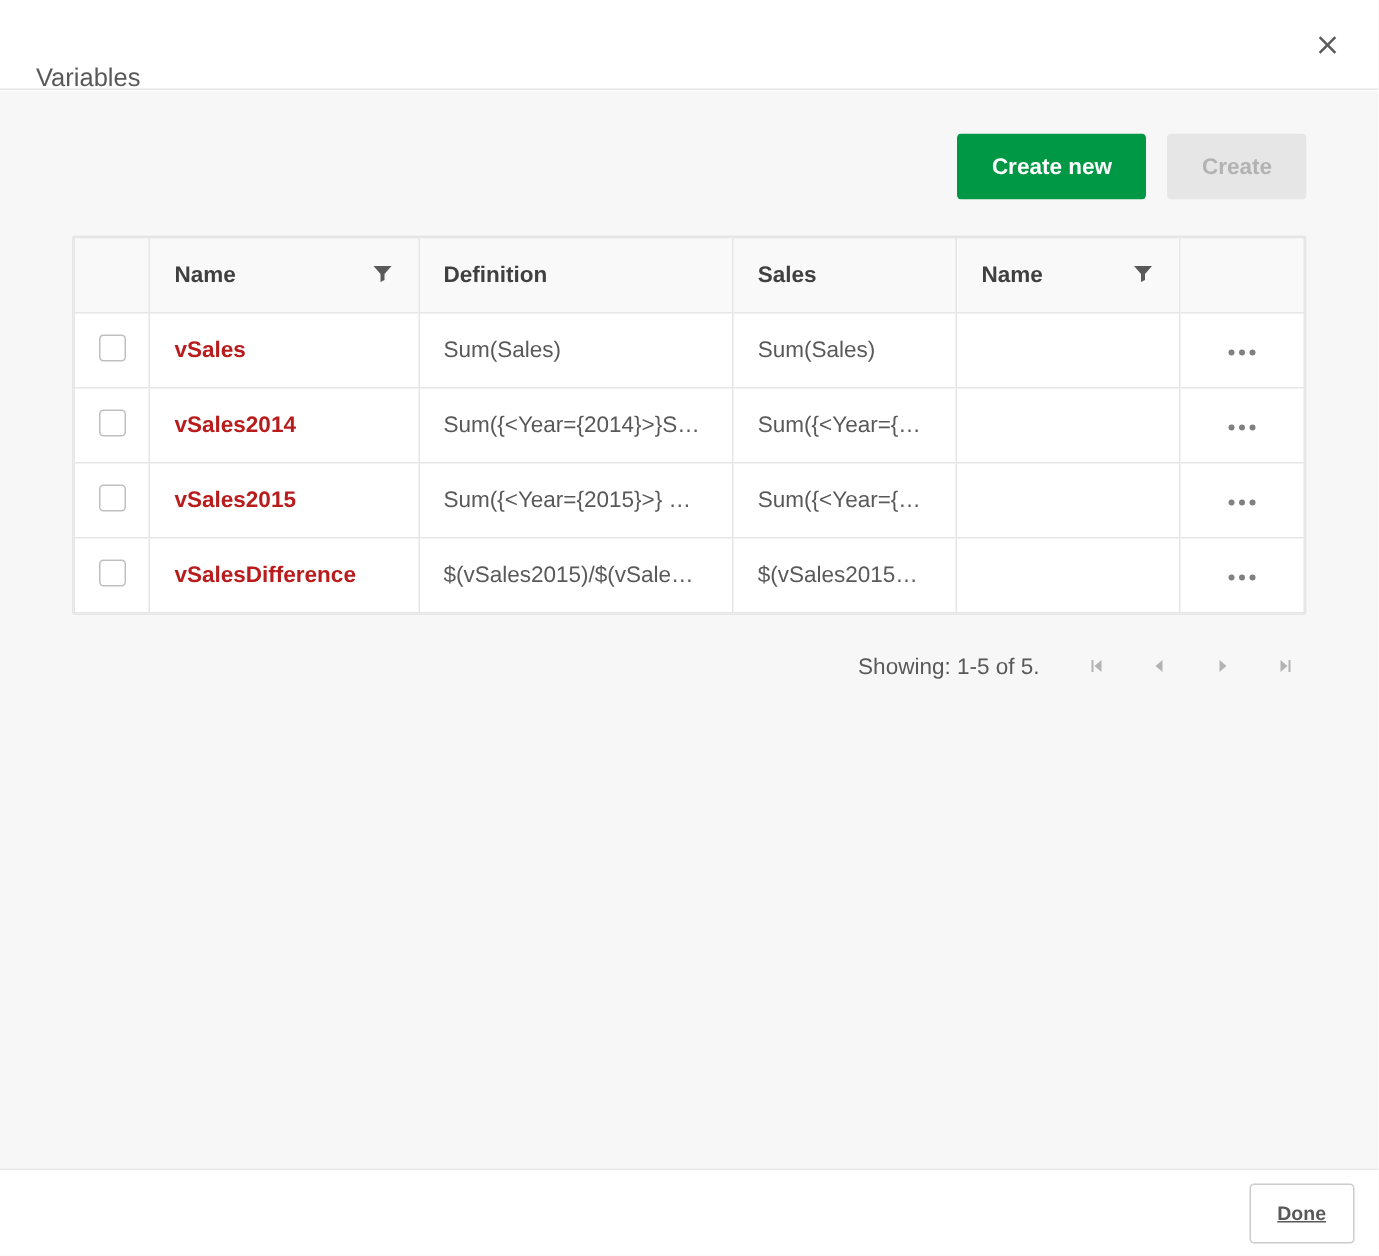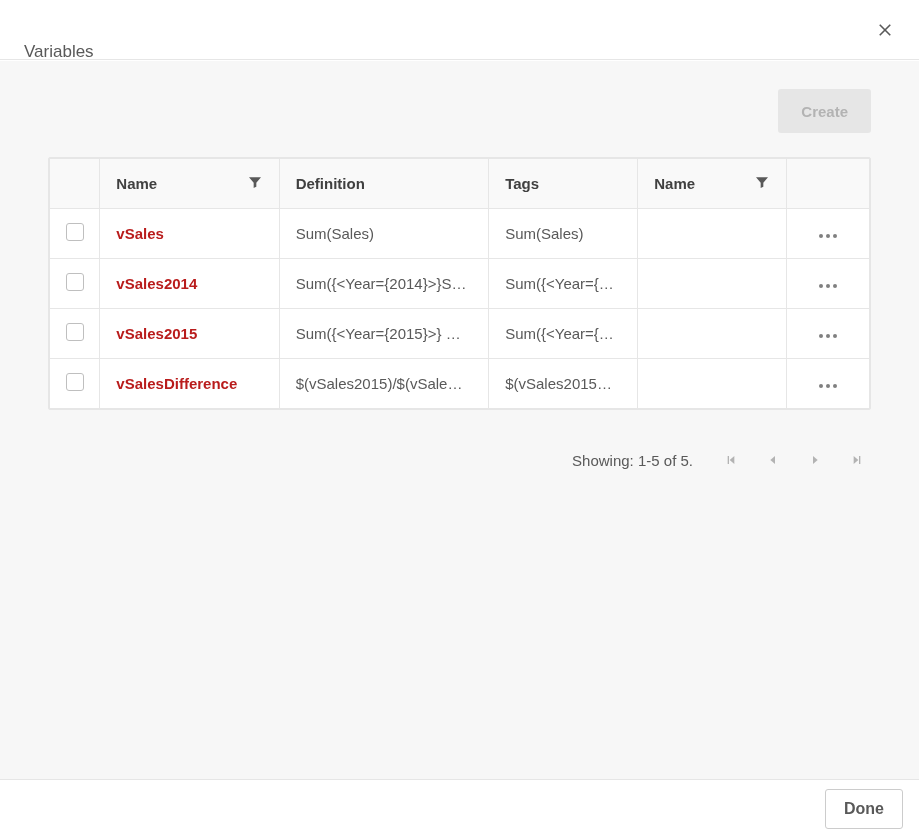--- a/index.html
+++ b/index.html
@@ -168,21 +168,21 @@
       background: #808080;
       border-radius: 50%;
     }
 
     
     .pagination {
       display: flex;
       justify-content: flex-end;
       align-items: center;
       gap: 28px;
-      margin-top: 40px;
+      margin-top: 24px;
       padding-right: 4px;
       color: #595959;
       font-size: 15px;
     }
     .pager-buttons {
       display: flex;
       align-items: center;
       gap: 22px;
     }
     .pager-btn {
@@ -206,39 +206,41 @@
       border-top: 1px solid #e6e6e6;
       display: flex;
       align-items: center;
       justify-content: flex-end;
       padding: 0 16px;
       background: #fff;
     }
     .dialog-footer .btn-outline {
       height: 40px;
       padding: 0 18px;
-      font-size: 16px;
+      font-size: 13px;
+      text-decoration: underline;
     }
   </style>
 </head>
 <body>
 
 <div class="dialog-header">
   <div class="dialog-title">Variables</div>
   <div class="close-btn">
     <svg viewBox="0 0 24 24" fill="none" stroke-width="2.2">
       <line x1="5" y1="5" x2="19" y2="19"></line>
       <line x1="19" y1="5" x2="5" y2="19"></line>
     </svg>
   </div>
 </div>
 
 <div class="dialog-body">
 
   <div class="action-bar">
+    <div class="btn btn-primary">Create new</div>
     <div class="btn btn-secondary-disabled">Create</div>
   </div>
 
   <div class="table-wrap">
     <table>
       <colgroup>
         <col class="col-check">
         <col class="col-name">
         <col class="col-def">
         <col class="col-value">
@@ -255,21 +257,21 @@
                 <svg viewBox="0 0 24 24">
                     <path d="M3 5h18l-7 8v6l-4 2v-8z"></path>
                   </svg>
               </span>
             </div>
           </th>
           <th>
             <span>Definition</span>
           </th>
           <th>
-            <span>Tags</span>
+            <span>Sales</span>
           </th>
           <th>
             <div class="col-head">
               <span>Name</span>
               <span class="filter-icon">
                 <svg viewBox="0 0 24 24">
                     <path d="M3 5h18l-7 8v6l-4 2v-8z"></path>
                   </svg>
               </span>
             </div>

